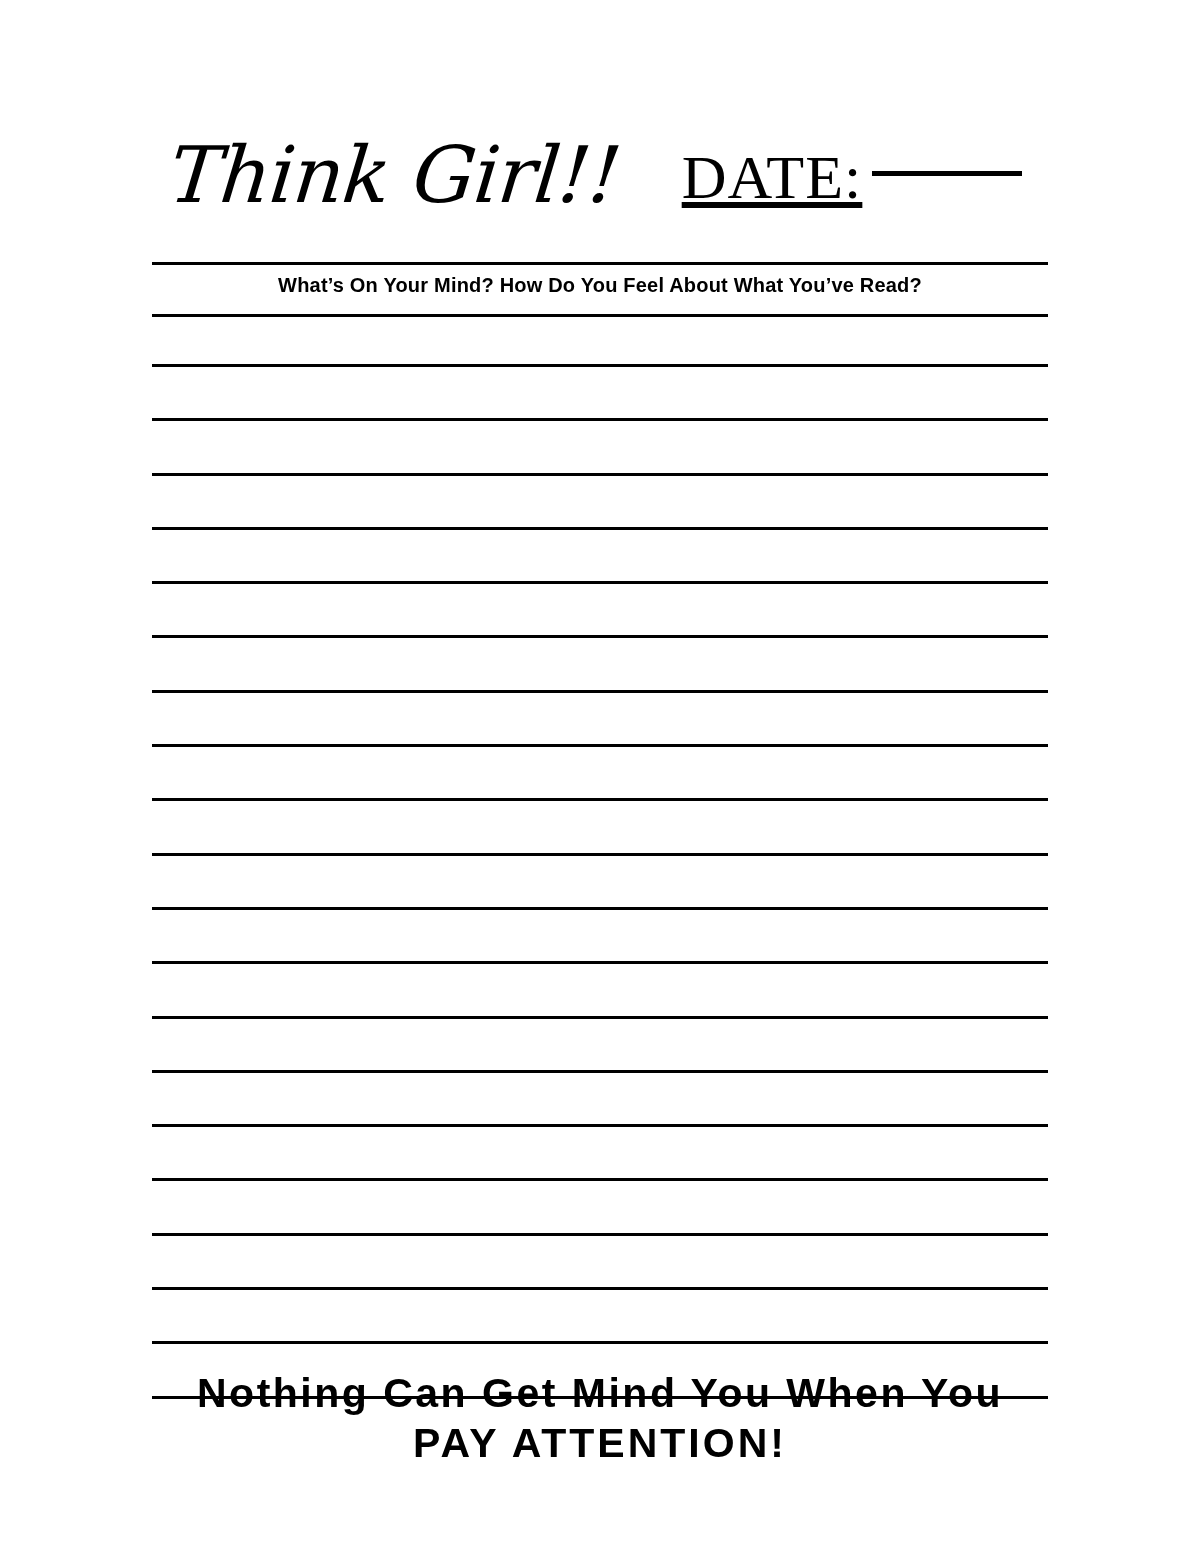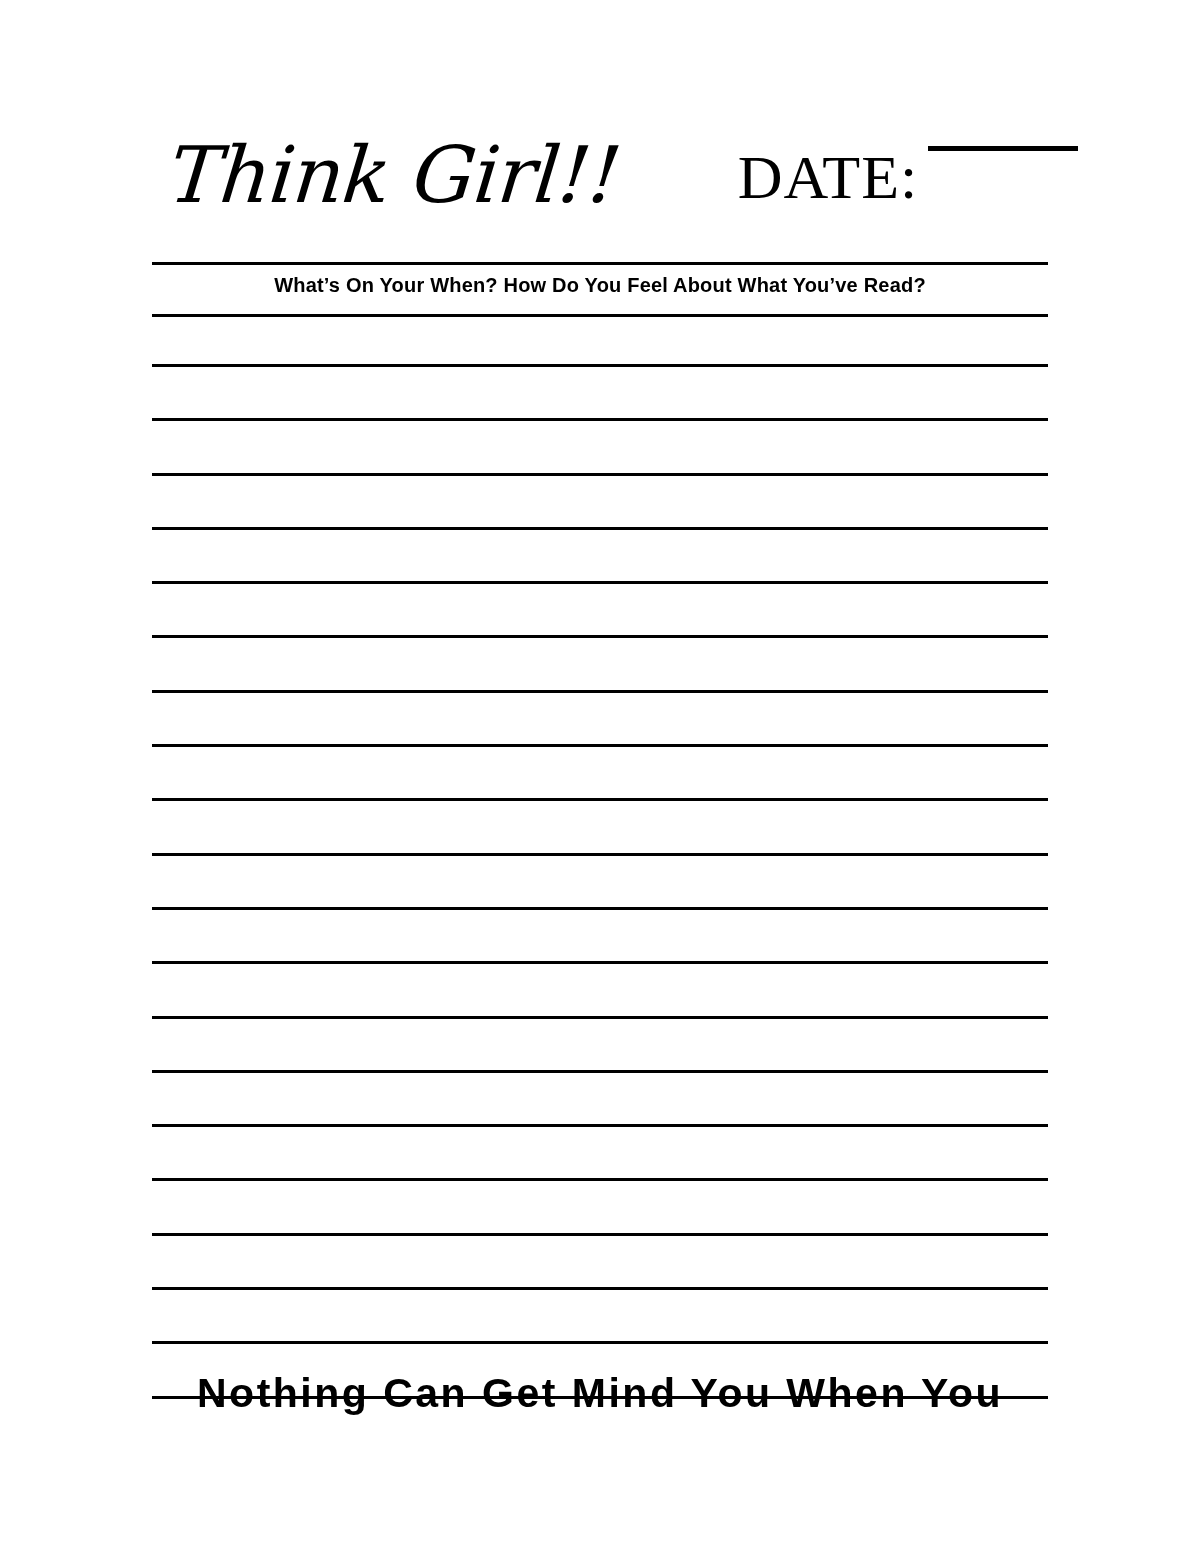--- a/index.html
+++ b/index.html
@@ -34,23 +34,24 @@
     font-size: 78px;
     line-height: 0.95;
     letter-spacing: -1px;
     white-space: nowrap;
     transform: skewX(-6deg);
     margin-left: 18px;
     margin-bottom: 6px;
   }
   .date-block {
     display: flex;
-    align-items: flex-start;
-    margin-left: 118px;
+    align-items: center;
+    margin-left: 62px;
     margin-bottom: 10px;
+    text-decoration: underline;
   }
   .date-label {
     font-family: "Liberation Serif", serif;
     font-size: 62px;
     letter-spacing: 1px;
     line-height: 1;
   }
   .date-rule {
     width: 150px;
     border-bottom: 5px solid #000;
@@ -116,21 +117,21 @@
     <div class="title-script">Think Girl!!</div>
 
     <div class="date-block">
       <div class="date-label">DATE:</div>
       <div class="date-rule"></div>
     </div>
   </div>
 
   <div class="rule rule-top"></div>
 
-  <div class="prompt">What’s On Your When? How Do You Feel About What You’ve Read?</div>
+  <div class="prompt">What’s On Your Mind? How Do You Feel About What You’ve Read?</div>
 
   <div class="rule rule-bottom"></div>
 
   <div class="lines">
     <div class="line"></div>
     <div class="line"></div>
     <div class="line"></div>
     <div class="line"></div>
     <div class="line"></div>
     <div class="line"></div>
@@ -145,15 +146,16 @@
     <div class="line"></div>
     <div class="line"></div>
     <div class="line"></div>
     <div class="line"></div>
     <div class="line"></div>
     <div class="line" style="height:0"></div>
   </div>
 
   <div class="footer">
     <div>Nothing Can Get Mind You When You</div>
+    <div class="footer-line2">PAY ATTENTION!</div>
   </div>
 
 </div>
 
 </body></html>

